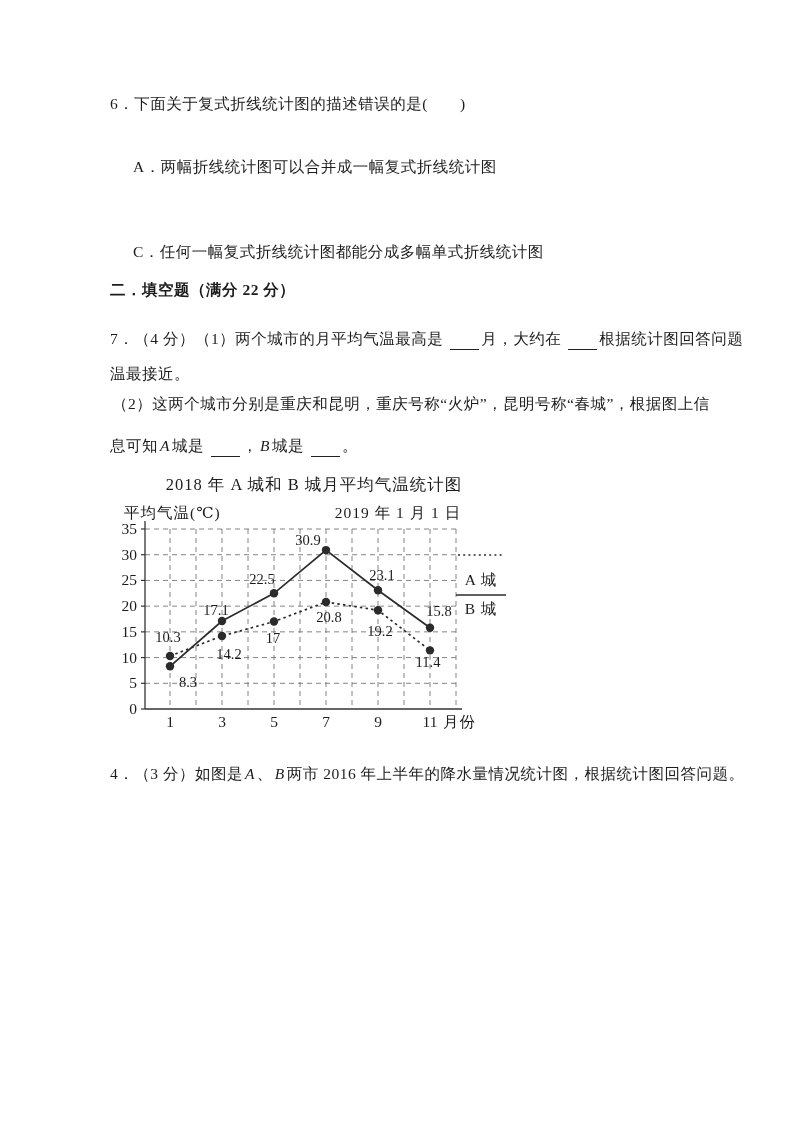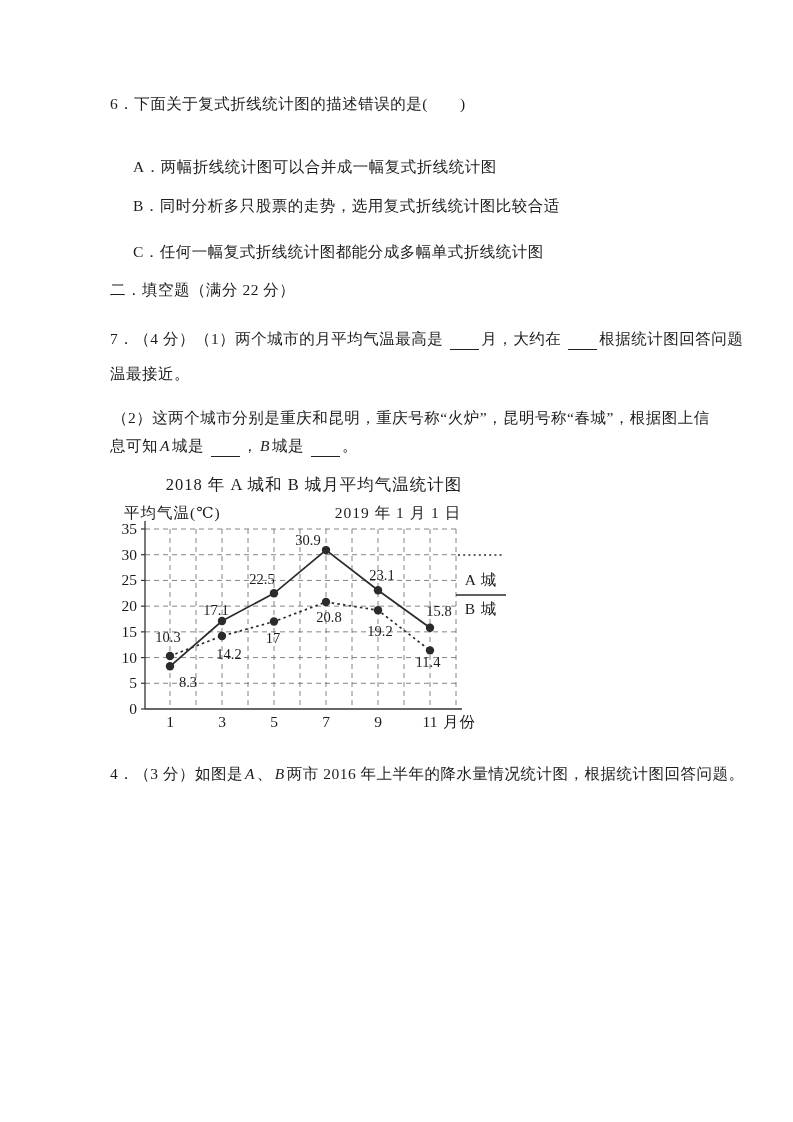--- a/index.html
+++ b/index.html
@@ -2,51 +2,50 @@
 <html><head>
 <meta charset="utf-8">
 <style>
   html,body{margin:0;padding:0;background:#e8e8e8;}
   .page{
     position:relative;width:793px;height:1122px;background:#ffffff;
     font-family:"Liberation Serif","DejaVu Serif",serif;
     color:#1c1c1c;overflow:hidden;
   }
   .line{position:absolute;white-space:nowrap;font-size:15.5px;line-height:22px;letter-spacing:0.5px;}
-  .section{font-weight:normal;}
+  .section{font-weight:bold;}
   .blank{
     display:inline-block;width:29px;height:1em;
     border-bottom:1.4px solid #222;margin:0 2px 0 7px;vertical-align:bottom;
   }
   i{font-style:italic;padding:0 2px;}
   svg.chart{position:absolute;left:100px;top:468px;width:480px;height:280px;}
   svg text{font-family:"Liberation Serif","DejaVu Serif",serif;fill:#1c1c1c;}
   .ct{font-size:16.5px;text-anchor:middle;letter-spacing:1px;}
   .cl{font-size:15.5px;letter-spacing:1px;}
   .leg.dotted{stroke:#2b2b2b;stroke-width:1.6;stroke-dasharray:2 3.2;}
   .leg.solid{stroke:#2b2b2b;stroke-width:1.6;}
 </style>
 </head>
 <body>
 
 <div class="page">
 
   <div class="line" style="left:110px;top:93px">6．下面关于复式折线统计图的描述错误的是(　　)</div>
   <div class="line" style="left:133px;top:156px">A．两幅折线统计图可以合并成一幅复式折线统计图</div>
-  <div class="line" style="left:133px;top:195px">B．同时分析多只股票的走势，选用复式折线统计图比较合适</div>
   <div class="line" style="left:133px;top:241px">C．任何一幅复式折线统计图都能分成多幅单式折线统计图</div>
 
   <div class="line section" style="left:110px;top:279px">二．填空题（满分 22 分）</div>
 
   <div class="line" style="left:110px;top:328px">
     <span>7．（4 分）（1）两个城市的月平均气温最高是</span><span class="blank"></span><span>月，大约在</span><span class="blank"></span><span>根据统计图回答问题</span>
   </div>
   <div class="line" style="left:110px;top:363px">温最接近。</div>
 
-  <div class="line" style="left:112px;top:407px">（2）这两个城市分别是重庆和昆明，重庆号称“火炉”，昆明号称“春城”，根据图上信</div>
+  <div class="line" style="left:112px;top:393px">（2）这两个城市分别是重庆和昆明，重庆号称“火炉”，昆明号称“春城”，根据图上信</div>
   <div class="line" style="left:110px;top:435px">
     <span>息可知</span><i>A</i><span>城是</span><span class="blank"></span><span>，</span><i>B</i><span>城是</span><span class="blank"></span><span>。</span>
   </div>
 
   <svg class="chart" viewBox="0 0 480 280">
     <text class="ct" x="214" y="22">2018 年 A 城和 B 城月平均气温统计图</text>
     <text class="cl" x="24" y="50">平均气温(℃)</text>
     <text class="cl" x="298" y="50" text-anchor="middle">2019 年 1 月 1 日</text>
     <g id="plot">
         <line x1="70" y1="61" x2="70" y2="241" stroke="#666666" stroke-width="0.8" stroke-dasharray="5 4"></line>

